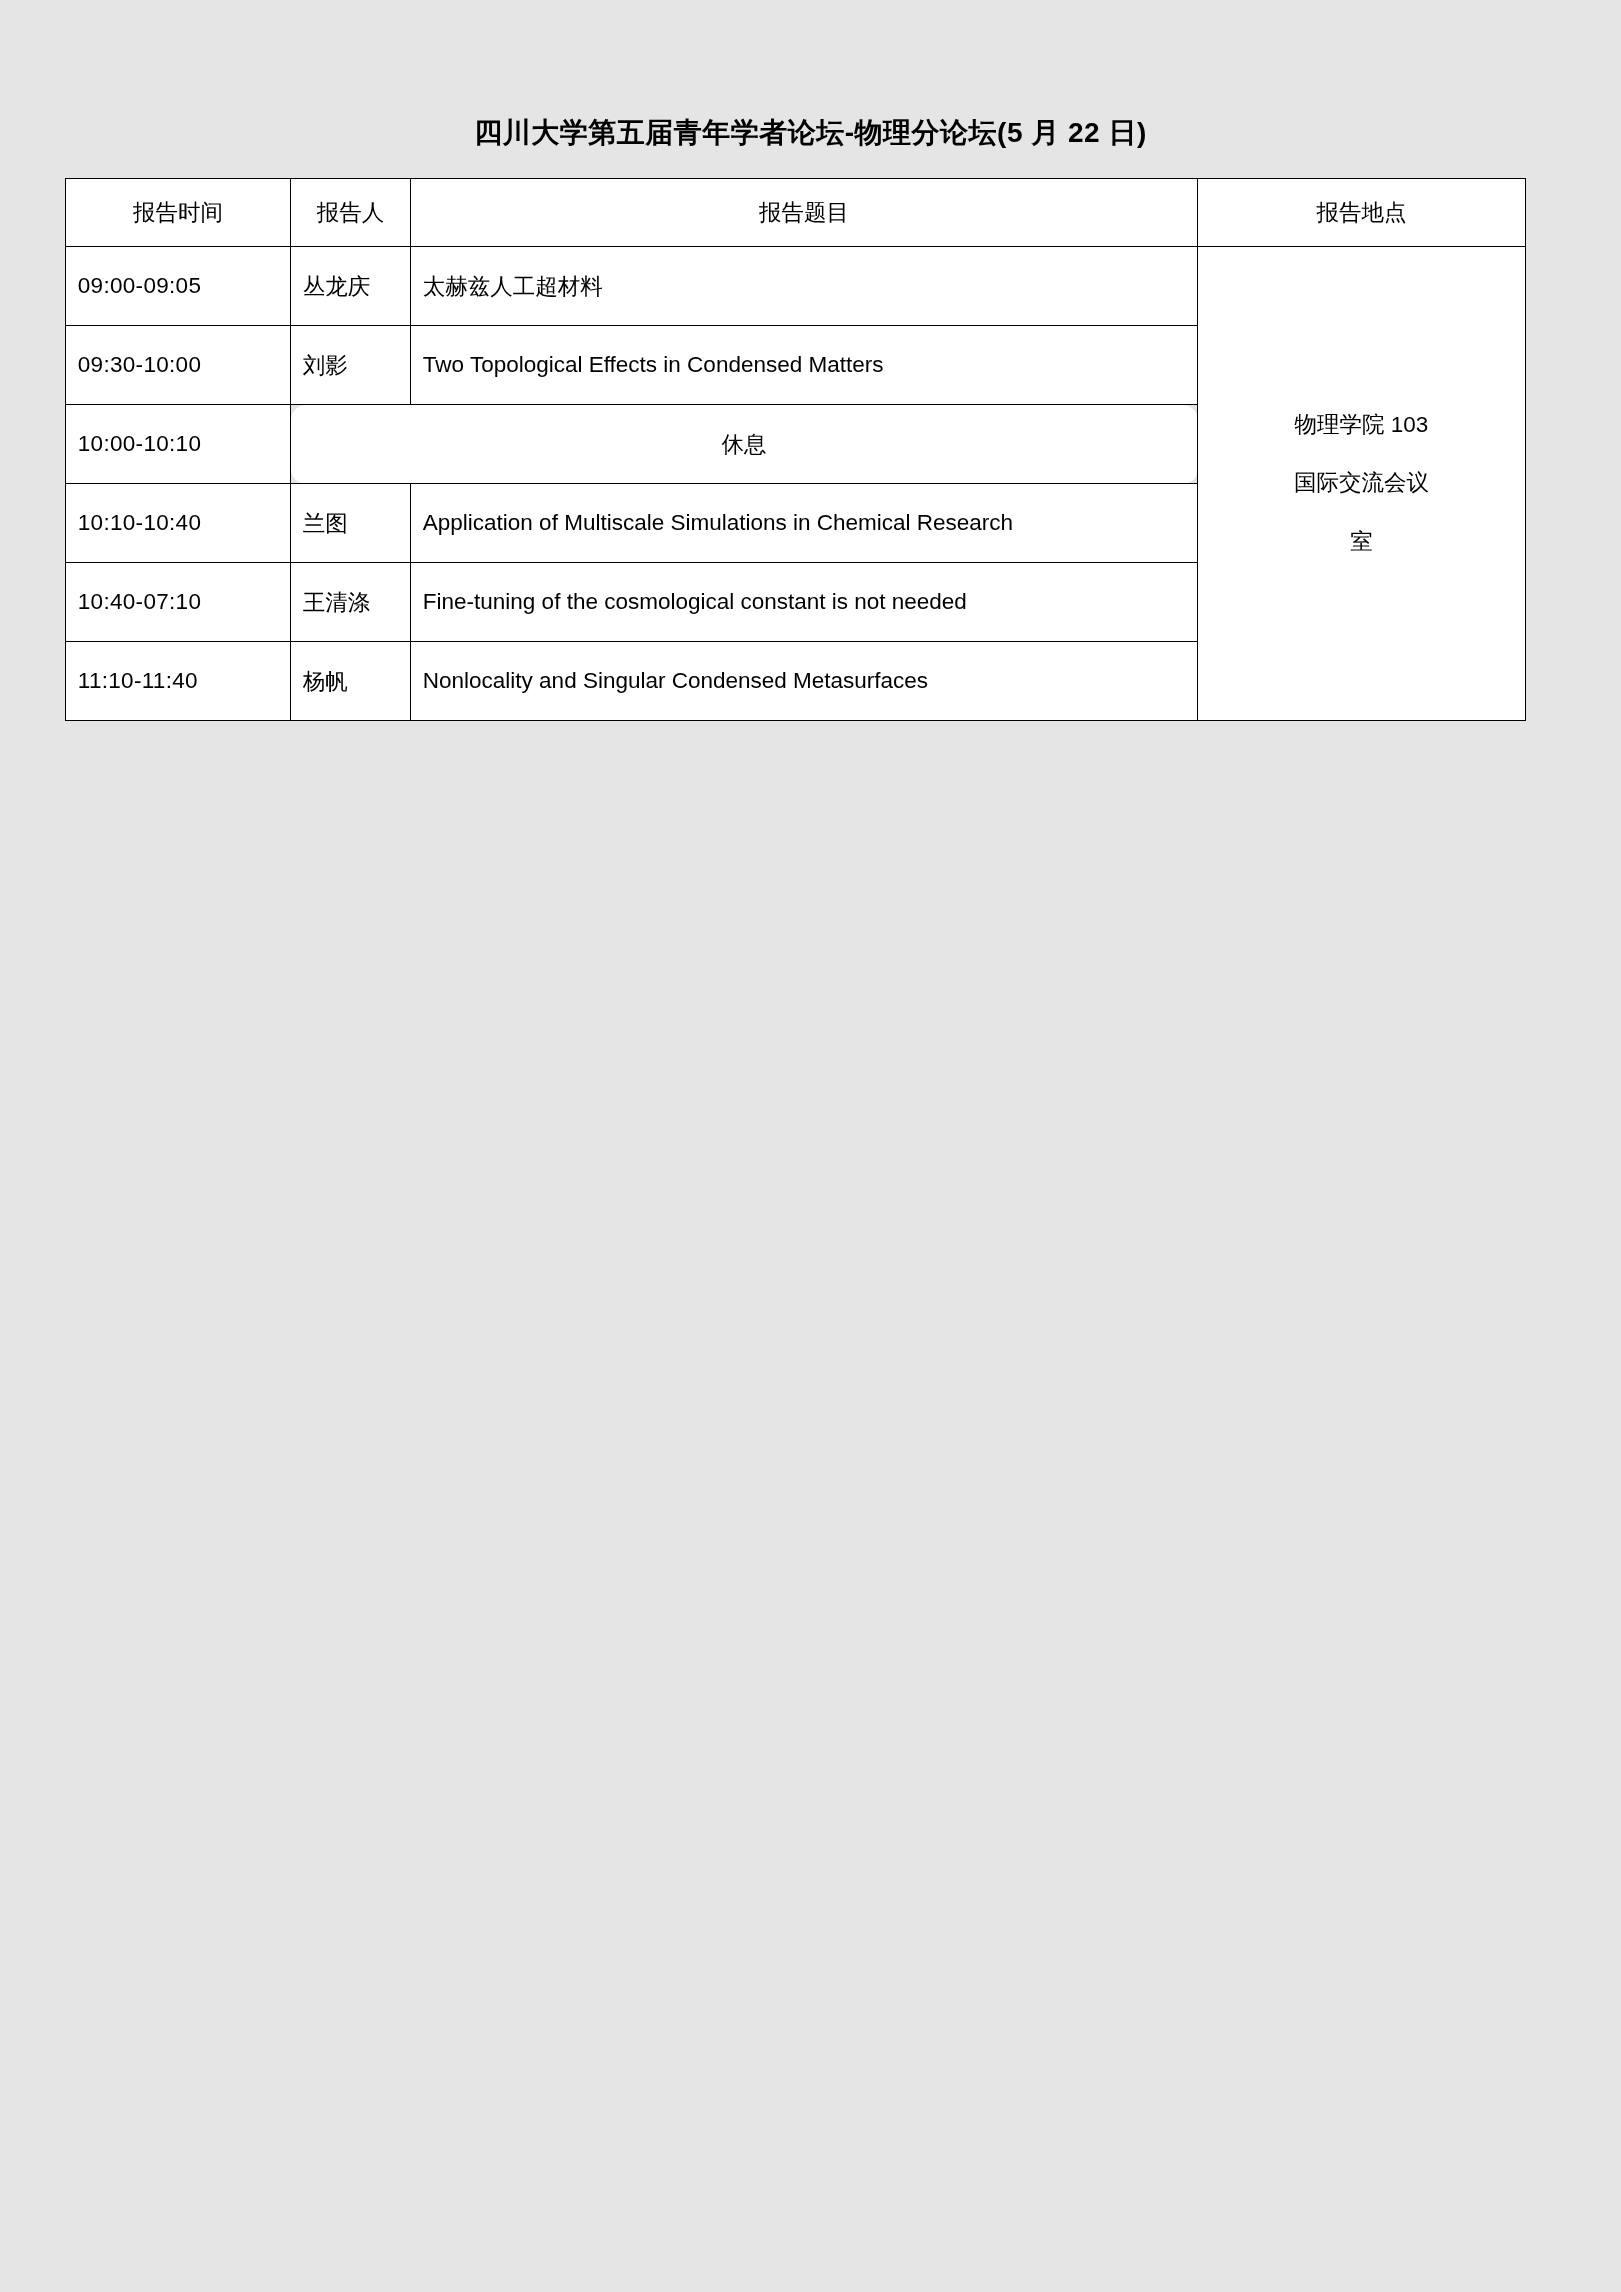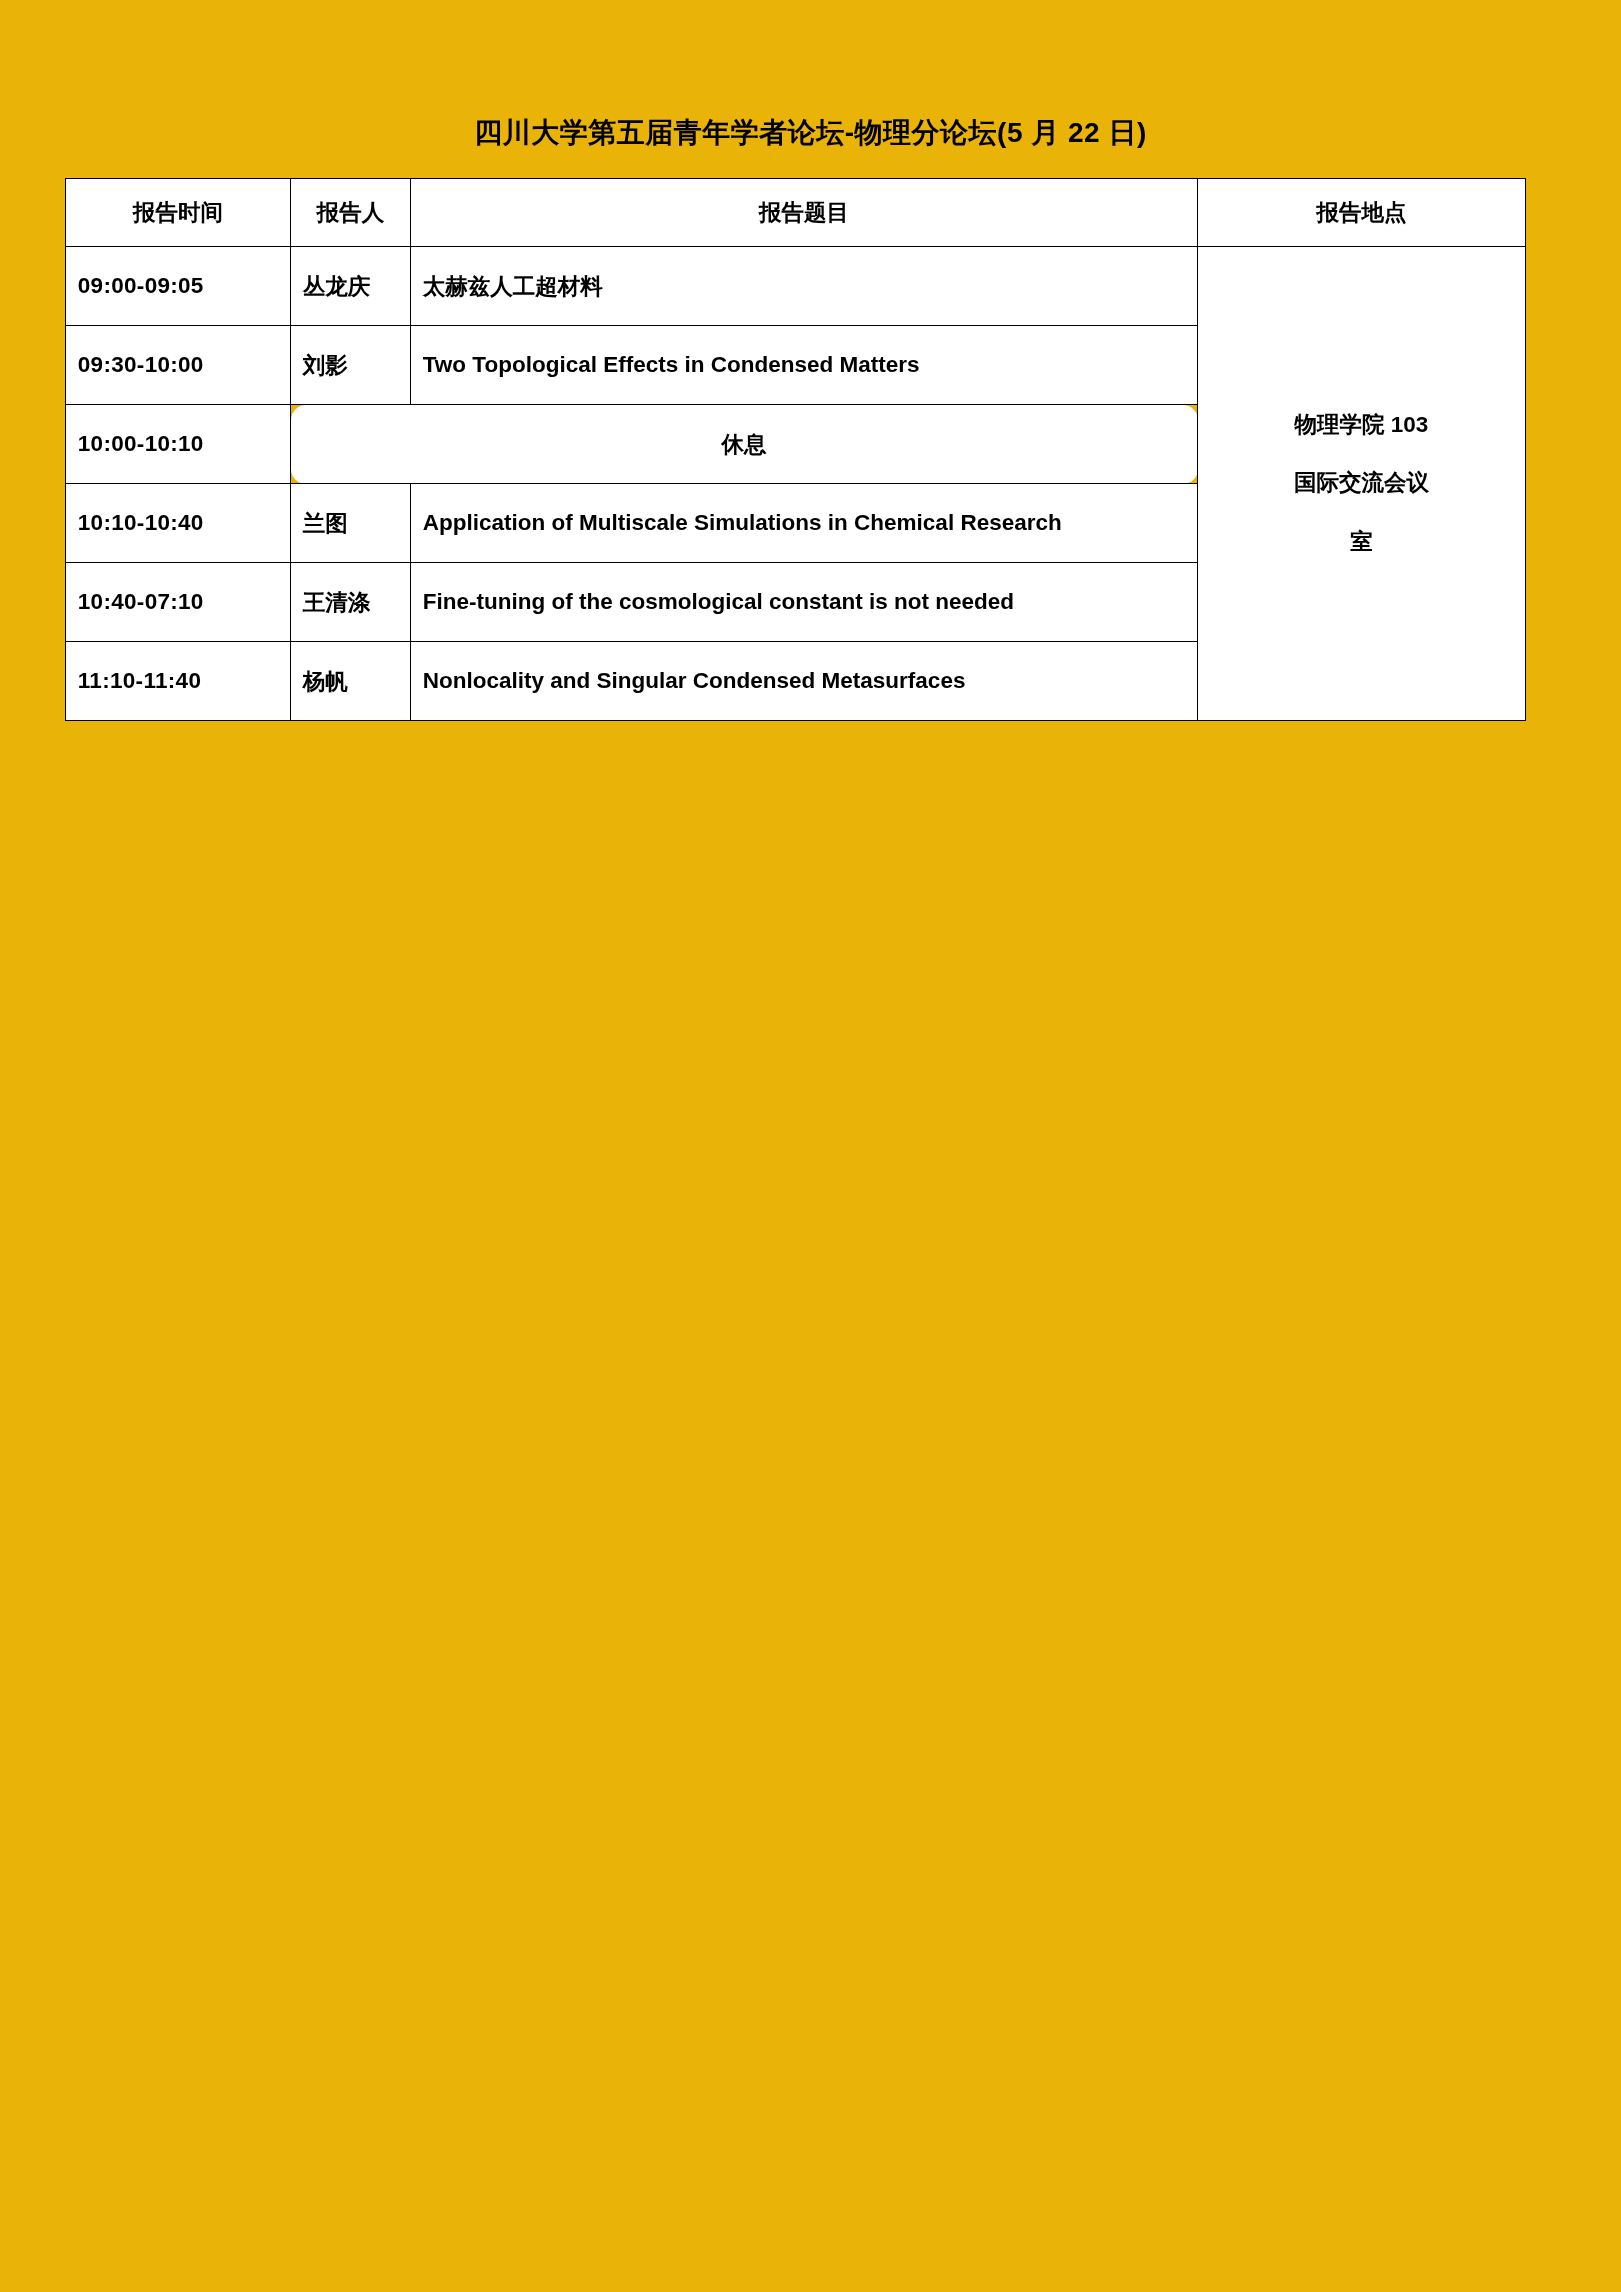--- a/index.html
+++ b/index.html
@@ -12,21 +12,21 @@
     height: 2293px;
     font-family: "Liberation Sans", "DejaVu Sans", sans-serif;
     color: #000000;
     -webkit-font-smoothing: antialiased;
   }
   .page {
     position: relative;
     width: 1621px;
     height: 2293px;
     box-sizing: border-box;
-    background: #eab308;
+    background: #e5e5e5;
   }
   .doc-title {
     position: absolute;
     top: 116px;
     left: 0;
     width: 1621px;
     text-align: center;
     font-size: 28px;
     font-weight: bold;
     letter-spacing: 0.5px;
@@ -40,21 +40,21 @@
   }
   table.schedule {
     border-collapse: collapse;
     width: 1460px;
     table-layout: fixed;
   }
   table.schedule td,
   table.schedule th {
     border: 1.6px solid #000000;
     padding: 0 11.8px;
-    font-weight: bold;
+    font-weight: normal;
     font-size: 22.5px;
     vertical-align: middle;
     background: #ffffff;
   }
   col.c-time   { width: 225px; }
   col.c-person { width: 120px; }
   col.c-title  { width: 787px; }
   col.c-venue  { width: 328px; }
 
   .hdr td {

